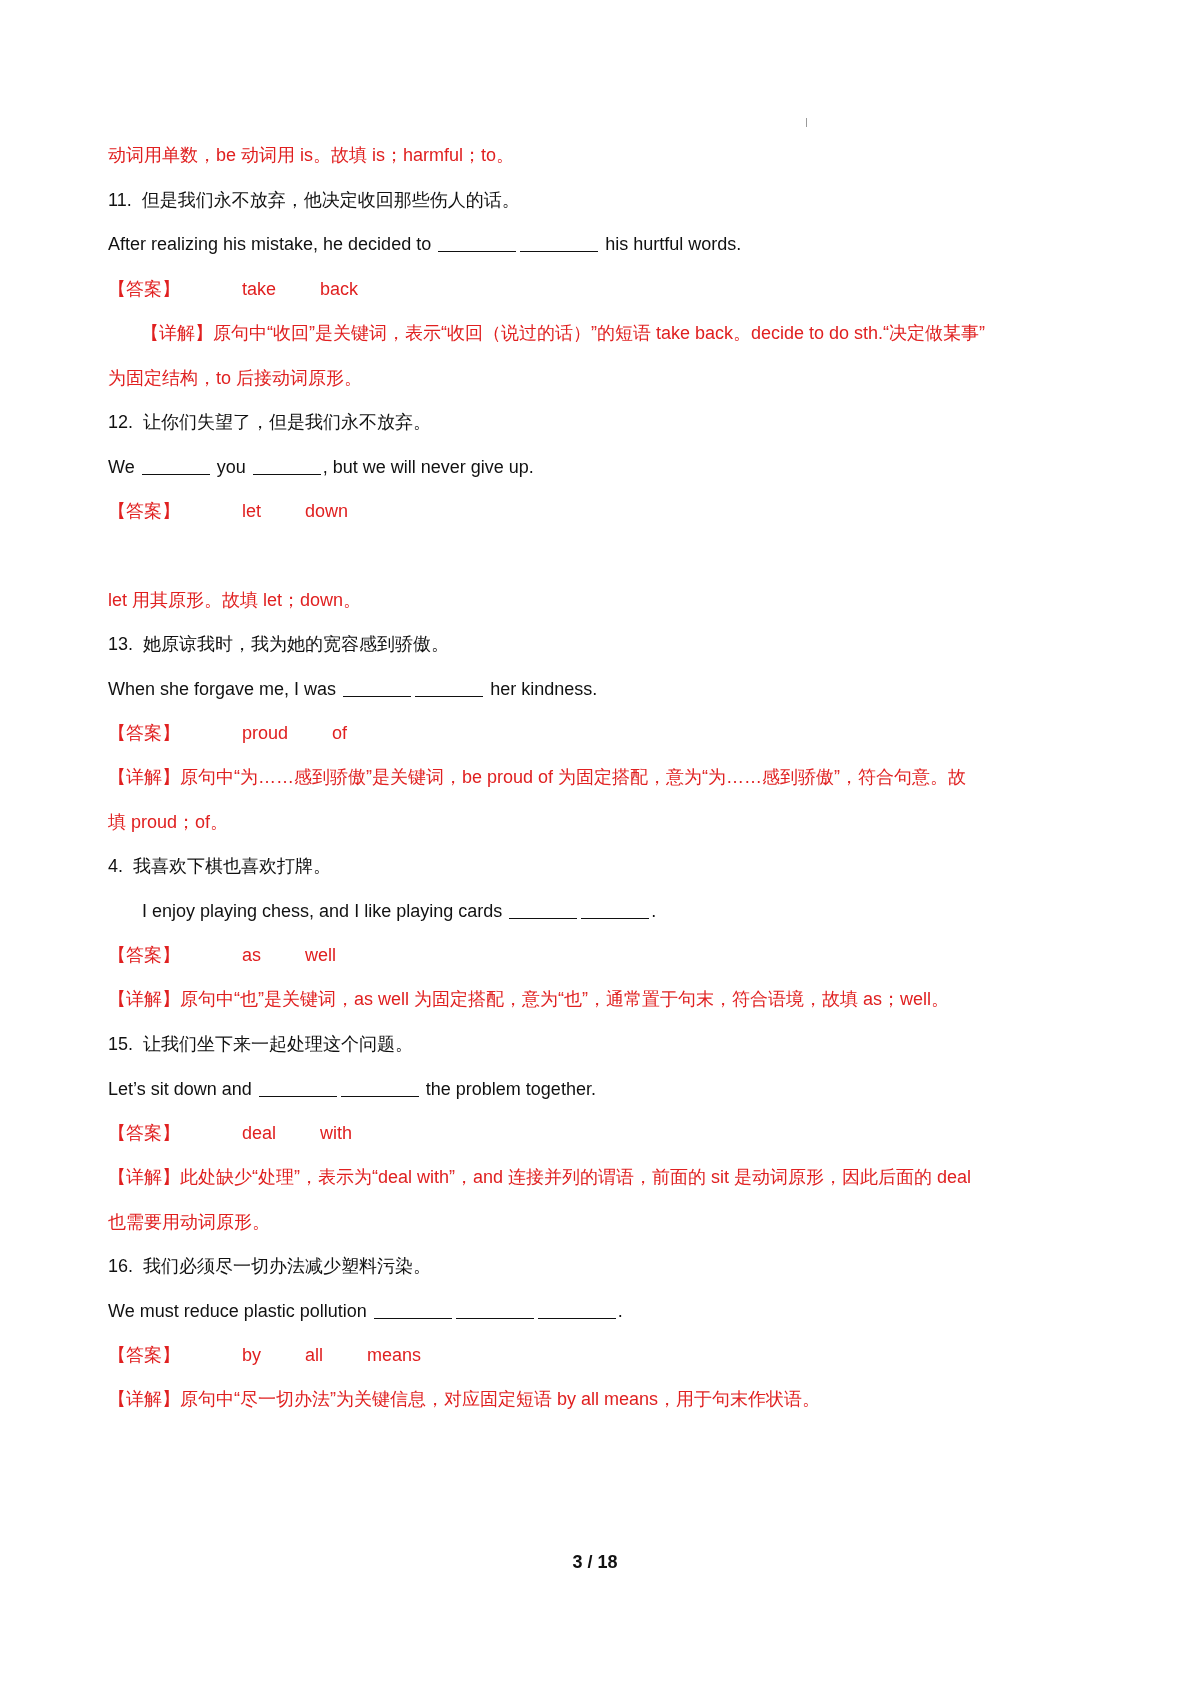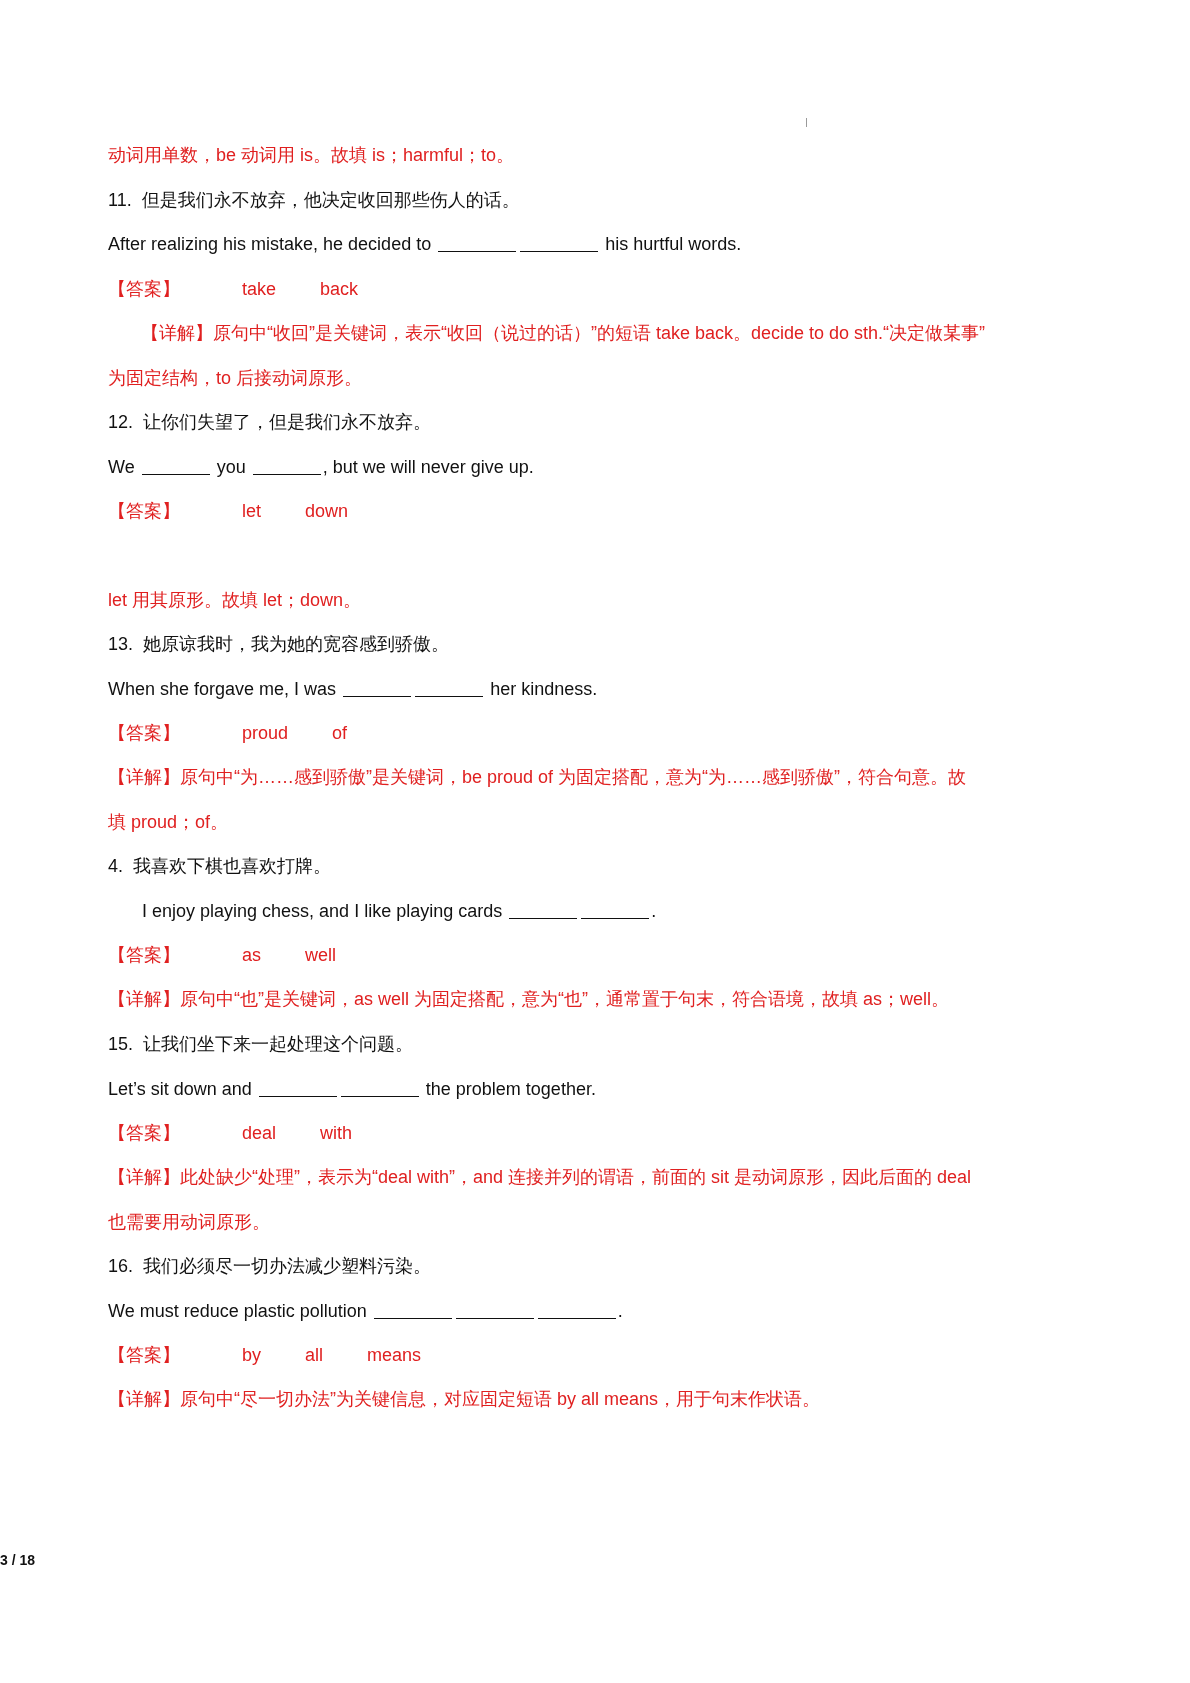--- a/index.html
+++ b/index.html
@@ -29,21 +29,21 @@
       display: inline-block;
       border-bottom: 1.5px solid #111;
       height: 16px;
       vertical-align: -2px;
       margin: 0 2px;
     }
     .ans-label { display: inline-block; width: 134px; }
     .ans-word { display: inline-block; margin-right: 44px; }
     .footer {
       position: absolute; left: 0; width: 1190px; top: 1552px;
-      text-align: left; font-weight: bold; font-size: 14px; color: #111;
+      text-align: center; font-weight: bold; font-size: 18px; color: #111;
     }
   </style>
 </head>
 <body>
 
 <div class="page">
 
   <div class="header-mark"></div>
 
   <div class="line red" style="top:143px;">动词用单数，be 动词用 is。故填 is；harmful；to。</div>

